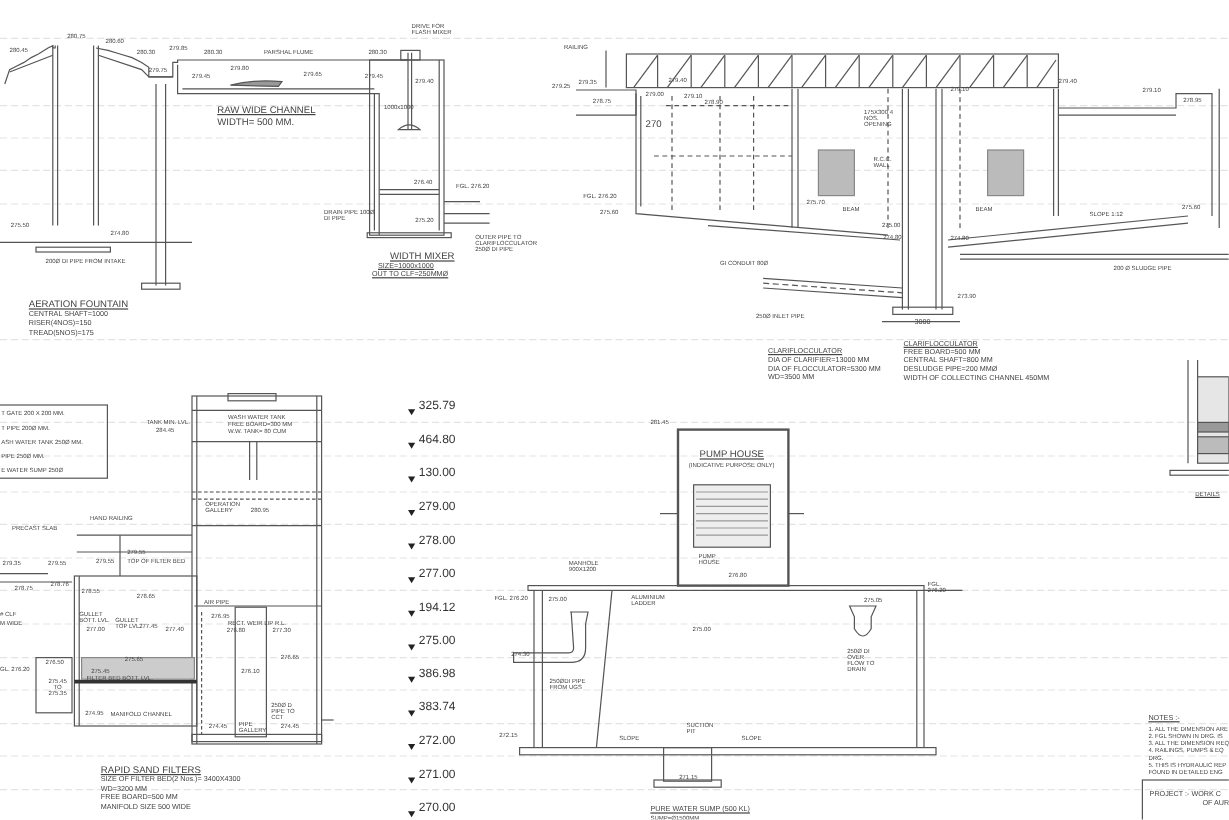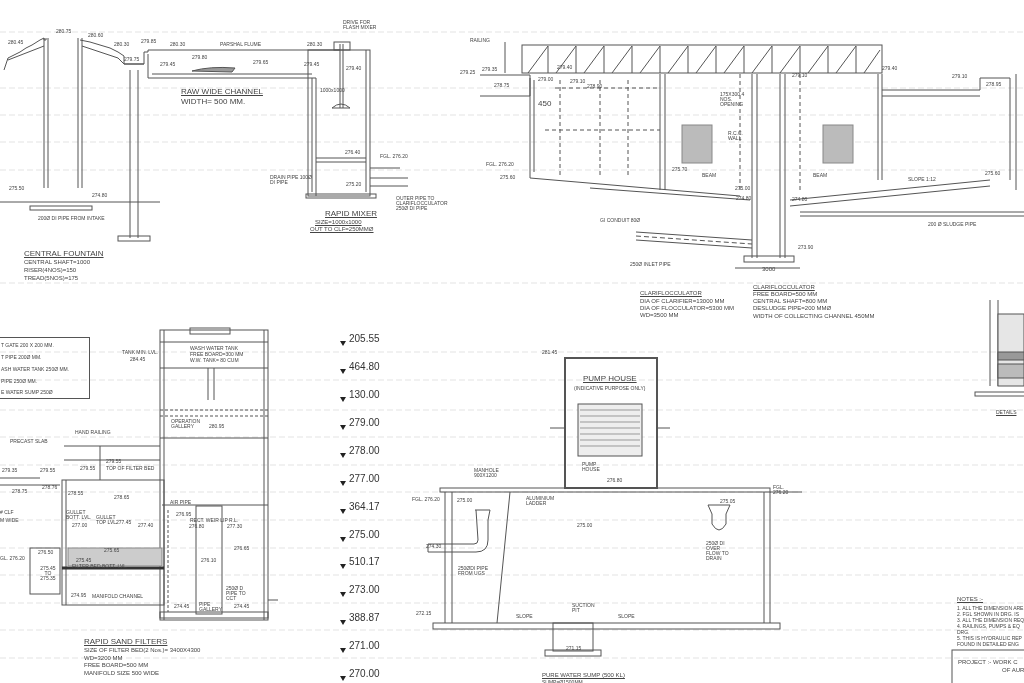--- a/index.html
+++ b/index.html
@@ -212,21 +212,21 @@
   <div>
     <span class="t xs" style="left:8px;top:40px">280.45</span>
     <span class="t xs" style="left:56px;top:29px">280.75</span>
     <span class="t xs" style="left:88px;top:33px">280.60</span>
     <span class="t xs" style="left:114px;top:42px">280.30</span>
     <span class="t xs" style="left:141px;top:39px">279.85</span>
     <span class="t xs" style="left:124px;top:57px">279.75</span>
     <span class="t xs" style="left:9px;top:186px">275.50</span>
     <span class="t xs" style="left:92px;top:193px">274.80</span>
     <span class="t xs" style="left:38px;top:216px">200Ø DI PIPE FROM INTAKE</span>
-    <span class="t title" style="left:24px;top:250px">CENTRAL FOUNTAIN</span>
+    <span class="t title" style="left:24px;top:250px">AERATION FOUNTAIN</span>
     <span class="t s" style="left:24px;top:259px">CENTRAL SHAFT=1000</span>
     <span class="t s" style="left:24px;top:267px">RISER(4NOS)=150</span>
     <span class="t s" style="left:24px;top:275px">TREAD(5NOS)=175</span>
   </div>
 
   <div>
     <span class="t xs" style="left:170px;top:42px">280.30</span>
     <span class="t xs" style="left:192px;top:55px">279.80</span>
     <span class="t xs" style="left:160px;top:62px">279.45</span>
     <span class="t xs" style="left:253px;top:60px">279.65</span>
@@ -239,35 +239,35 @@
 
   <div>
     <span class="t xs" style="left:343px;top:20px;width:40px;white-space:normal">DRIVE FOR FLASH MIXER</span>
     <span class="t xs" style="left:346px;top:66px">279.40</span>
     <span class="t xs" style="left:320px;top:88px">1000x1000</span>
     <span class="t xs" style="left:345px;top:150px">276.40</span>
     <span class="t xs" style="left:380px;top:154px">FGL. 276.20</span>
     <span class="t xs" style="left:270px;top:175px;width:48px;white-space:normal">DRAIN PIPE 100Ø DI PIPE</span>
     <span class="t xs" style="left:346px;top:182px">275.20</span>
     <span class="t xs" style="left:396px;top:196px;width:56px;white-space:normal">OUTER PIPE TO CLARIFLOCCULATOR 250Ø DI PIPE</span>
-    <span class="t title" style="left:325px;top:210px">RAPID MIXER</span>
+    <span class="t title" style="left:325px;top:210px">WIDTH MIXER</span>
     <span class="t s u" style="left:315px;top:219px">SIZE=1000x1000</span>
     <span class="t s u" style="left:310px;top:226px">OUT TO CLF=250MMØ</span>
   </div>
 
   <div>
     <span class="t xs" style="left:470px;top:38px">RAILING</span>
     <span class="t xs" style="left:460px;top:70px">279.25</span>
     <span class="t xs" style="left:482px;top:67px">279.35</span>
     <span class="t xs" style="left:494px;top:83px">278.75</span>
     <span class="t xs" style="left:557px;top:65px">279.40</span>
     <span class="t xs" style="left:538px;top:77px">279.00</span>
     <span class="t xs" style="left:570px;top:79px">279.10</span>
     <span class="t xs" style="left:587px;top:84px">278.90</span>
-    <span class="t m" style="left:538px;top:100px">450</span>
+    <span class="t m" style="left:538px;top:100px">270</span>
     <span class="t xs" style="left:720px;top:92px;width:34px;white-space:normal">175X300 4 NOS. OPENING</span>
     <span class="t xs" style="left:728px;top:131px;width:24px;white-space:normal">R.C.C. WALL</span>
     <span class="t xs" style="left:486px;top:162px">FGL. 276.20</span>
     <span class="t xs" style="left:500px;top:175px">275.60</span>
     <span class="t xs" style="left:672px;top:167px">275.70</span>
     <span class="t xs" style="left:702px;top:173px">BEAM</span>
     <span class="t xs" style="left:813px;top:173px">BEAM</span>
     <span class="t xs" style="left:735px;top:186px">275.00</span>
     <span class="t xs" style="left:736px;top:196px">274.80</span>
     <span class="t xs" style="left:792px;top:197px">274.80</span>
@@ -348,41 +348,41 @@
     <span class="t xs" style="left:234px;top:604px">274.45</span>
     <span class="t title" style="left:84px;top:638px">RAPID SAND FILTERS</span>
     <span class="t s" style="left:84px;top:647px">SIZE OF FILTER BED(2 Nos.)= 3400X4300</span>
     <span class="t s" style="left:84px;top:655px">WD=3200 MM</span>
     <span class="t s" style="left:84px;top:662px">FREE BOARD=500 MM</span>
     <span class="t s" style="left:84px;top:670px">MANIFOLD SIZE 500 WIDE</span>
   </div>
 
   <div>
     <span class="mk" style="left:340px;top:341px"></span>
-    <span class="t scale" style="left:349px;top:334px">205.55</span>
+    <span class="t scale" style="left:349px;top:334px">325.79</span>
     <span class="mk" style="left:340px;top:369px"></span>
     <span class="t scale" style="left:349px;top:362px">464.80</span>
     <span class="mk" style="left:340px;top:397px"></span>
     <span class="t scale" style="left:349px;top:390px">130.00</span>
     <span class="mk" style="left:340px;top:425px"></span>
     <span class="t scale" style="left:349px;top:418px">279.00</span>
     <span class="mk" style="left:340px;top:453px"></span>
     <span class="t scale" style="left:349px;top:446px">278.00</span>
     <span class="mk" style="left:340px;top:481px"></span>
     <span class="t scale" style="left:349px;top:474px">277.00</span>
     <span class="mk" style="left:340px;top:509px"></span>
-    <span class="t scale" style="left:349px;top:502px">364.17</span>
+    <span class="t scale" style="left:349px;top:502px">194.12</span>
     <span class="mk" style="left:340px;top:537px"></span>
     <span class="t scale" style="left:349px;top:530px">275.00</span>
     <span class="mk" style="left:340px;top:564px"></span>
-    <span class="t scale" style="left:349px;top:557px">510.17</span>
+    <span class="t scale" style="left:349px;top:557px">386.98</span>
     <span class="mk" style="left:340px;top:592px"></span>
-    <span class="t scale" style="left:349px;top:585px">273.00</span>
+    <span class="t scale" style="left:349px;top:585px">383.74</span>
     <span class="mk" style="left:340px;top:620px"></span>
-    <span class="t scale" style="left:349px;top:613px">388.87</span>
+    <span class="t scale" style="left:349px;top:613px">272.00</span>
     <span class="mk" style="left:340px;top:648px"></span>
     <span class="t scale" style="left:349px;top:641px">271.00</span>
     <span class="mk" style="left:340px;top:676px"></span>
     <span class="t scale" style="left:349px;top:669px">270.00</span>
   </div>
 
   <div>
     <span class="t xs" style="left:542px;top:350px">281.45</span>
     <span class="t m u" style="left:583px;top:375px">PUMP HOUSE</span>
     <span class="t xs" style="left:574px;top:386px">(INDICATIVE PURPOSE ONLY)</span>

